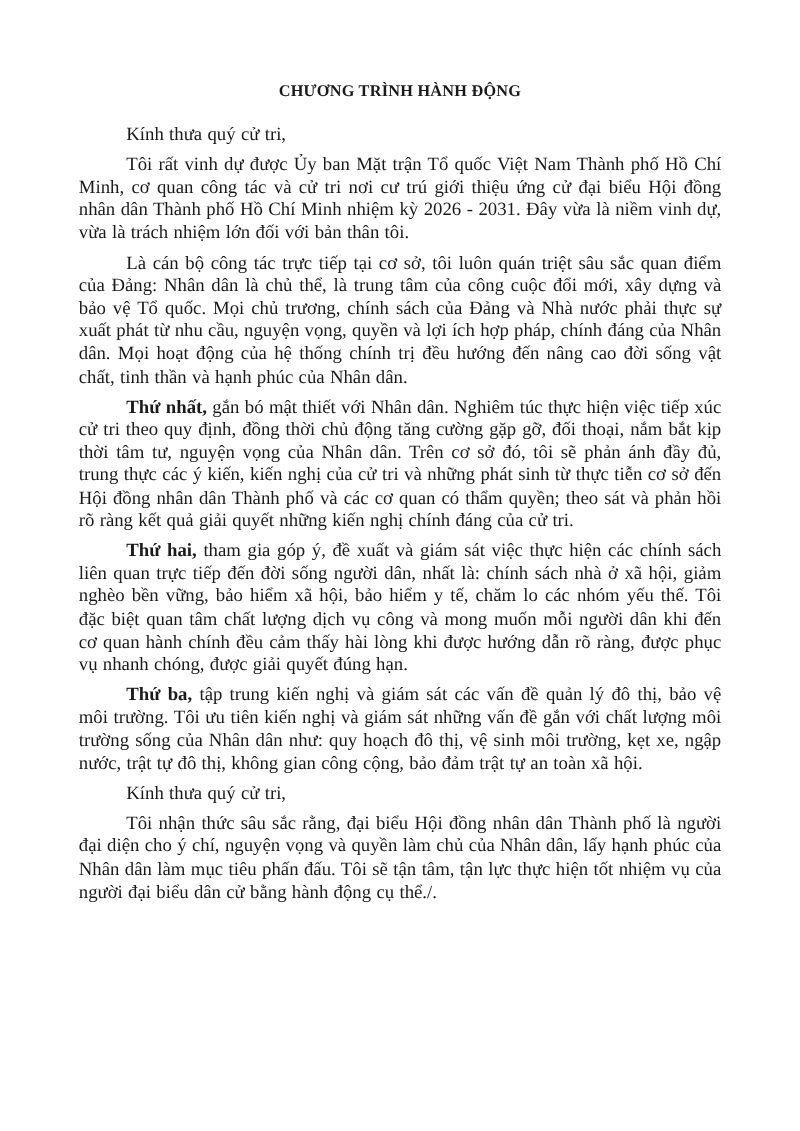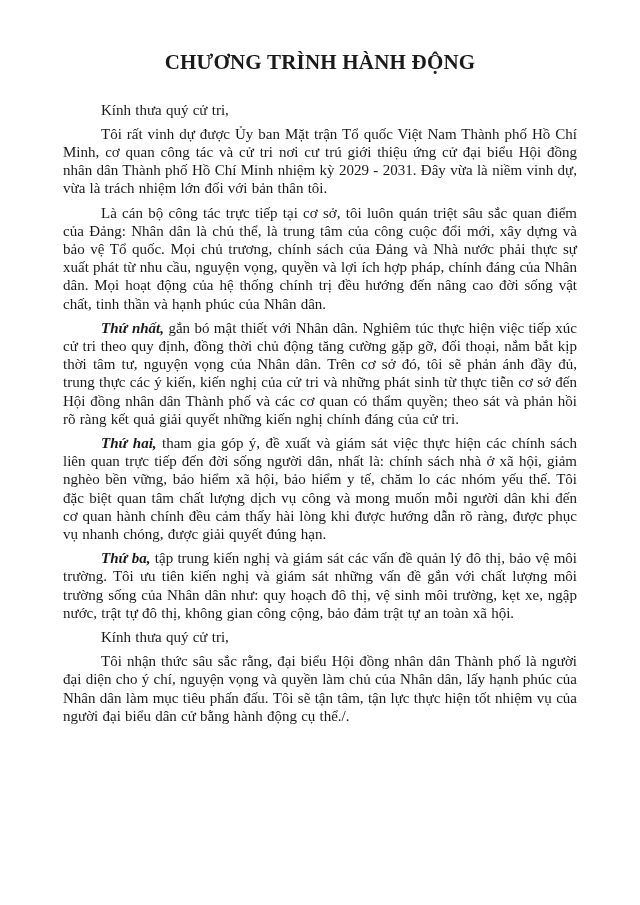--- a/index.html
+++ b/index.html
@@ -14,50 +14,50 @@
     box-sizing: border-box;
     padding: 53px 63px 0 63px;
     background: #ffffff;
     color: #1a1a1a;
     font-family: "Liberation Serif", "DejaVu Serif", serif;
     overflow: hidden;
   }
   .title {
     text-align: center;
     font-weight: bold;
-    font-size: 21px;
+    font-size: 13px;
     line-height: 19.5px;
     letter-spacing: 0.2px;
+    margin-top: 10px;
   }
   .doc-body {
-    margin-top: 28px;
+    margin-top: 16px;
   }
   .para {
     margin: 0 0 6px 0;
     font-size: 15px;
     line-height: 18.2px;
     text-align: justify;
     text-indent: 38px;
     word-spacing: 0.5px;
   }
   .para .lead {
     font-weight: bold;
-    font-style: italic;
   }
 </style>
 </head>
 <body>
 
 <div class="page">
   <div class="title">
     <div>CHƯƠNG TRÌNH HÀNH ĐỘNG</div>
   </div>
   <div class="doc-body">
       <p class="para">Kính thưa quý cử tri,</p>
-      <p class="para">Tôi rất vinh dự được Ủy ban Mặt trận Tổ quốc Việt Nam Thành phố Hồ Chí Minh, cơ quan công tác và cử tri nơi cư trú giới thiệu ứng cử đại biểu Hội đồng nhân dân Thành phố Hồ Chí Minh nhiệm kỳ 2029 - 2031. Đây vừa là niềm vinh dự, vừa là trách nhiệm lớn đối với bản thân tôi.</p>
+      <p class="para">Tôi rất vinh dự được Ủy ban Mặt trận Tổ quốc Việt Nam Thành phố Hồ Chí Minh, cơ quan công tác và cử tri nơi cư trú giới thiệu ứng cử đại biểu Hội đồng nhân dân Thành phố Hồ Chí Minh nhiệm kỳ 2026 - 2031. Đây vừa là niềm vinh dự, vừa là trách nhiệm lớn đối với bản thân tôi.</p>
       <p class="para">Là cán bộ công tác trực tiếp tại cơ sở, tôi luôn quán triệt sâu sắc quan điểm của Đảng: Nhân dân là chủ thể, là trung tâm của công cuộc đổi mới, xây dựng và bảo vệ Tổ quốc. Mọi chủ trương, chính sách của Đảng và Nhà nước phải thực sự xuất phát từ nhu cầu, nguyện vọng, quyền và lợi ích hợp pháp, chính đáng của Nhân dân. Mọi hoạt động của hệ thống chính trị đều hướng đến nâng cao đời sống vật chất, tinh thần và hạnh phúc của Nhân dân.</p>
       <p class="para"><span class="lead">Thứ nhất,</span> gắn bó mật thiết với Nhân dân. Nghiêm túc thực hiện việc tiếp xúc cử tri theo quy định, đồng thời chủ động tăng cường gặp gỡ, đối thoại, nắm bắt kịp thời tâm tư, nguyện vọng của Nhân dân. Trên cơ sở đó, tôi sẽ phản ánh đầy đủ, trung thực các ý kiến, kiến nghị của cử tri và những phát sinh từ thực tiễn cơ sở đến Hội đồng nhân dân Thành phố và các cơ quan có thẩm quyền; theo sát và phản hồi rõ ràng kết quả giải quyết những kiến nghị chính đáng của cử tri.</p>
       <p class="para"><span class="lead">Thứ hai,</span> tham gia góp ý, đề xuất và giám sát việc thực hiện các chính sách liên quan trực tiếp đến đời sống người dân, nhất là: chính sách nhà ở xã hội, giảm nghèo bền vững, bảo hiểm xã hội, bảo hiểm y tế, chăm lo các nhóm yếu thế. Tôi đặc biệt quan tâm chất lượng dịch vụ công và mong muốn mỗi người dân khi đến cơ quan hành chính đều cảm thấy hài lòng khi được hướng dẫn rõ ràng, được phục vụ nhanh chóng, được giải quyết đúng hạn.</p>
       <p class="para"><span class="lead">Thứ ba,</span> tập trung kiến nghị và giám sát các vấn đề quản lý đô thị, bảo vệ môi trường. Tôi ưu tiên kiến nghị và giám sát những vấn đề  gắn với chất lượng môi trường sống của Nhân dân như: quy hoạch đô thị, vệ sinh môi trường, kẹt xe, ngập nước, trật tự đô thị, không gian công cộng, bảo đảm trật tự an toàn xã hội.</p>
       <p class="para">Kính thưa quý cử tri,</p>
       <p class="para">Tôi nhận thức sâu sắc rằng, đại biểu Hội đồng nhân dân Thành phố là người đại diện cho ý chí, nguyện vọng và quyền làm chủ của Nhân dân, lấy hạnh phúc của Nhân dân làm mục tiêu phấn đấu. Tôi sẽ tận tâm, tận lực thực hiện tốt nhiệm vụ của người đại biểu dân cử bằng hành động cụ thể./.</p>
     </div>
 </div>
 
 </body></html>

